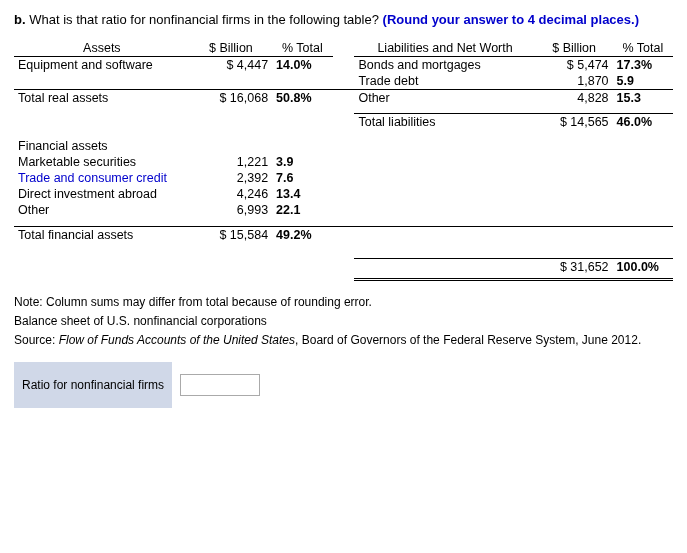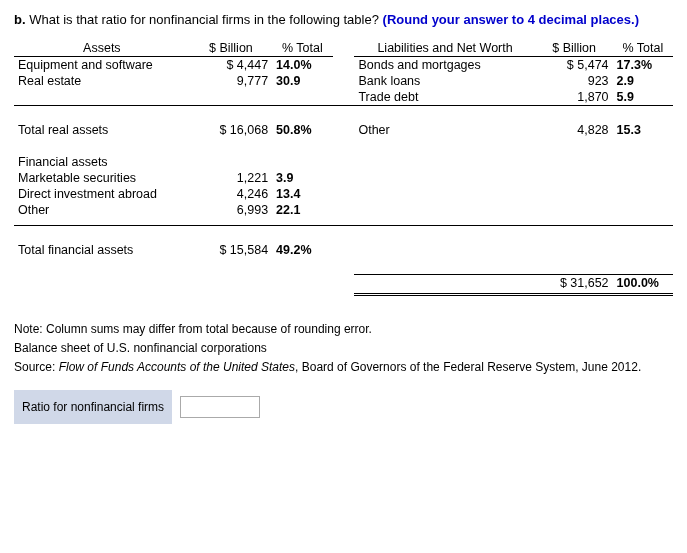--- a/index.html
+++ b/index.html
@@ -14,57 +14,57 @@
     .question {
       margin-bottom: 10px;
       line-height: 1.5;
     }
     .question .bold { font-weight: bold; }
     .question .blue-bold { font-weight: bold; color: #0000cc; }
     .table-container {
       width: 100%;
       border-collapse: collapse;
       font-size: 12.5px;
-      margin-bottom: 24px;
+      margin-bottom: 12px;
     }
     .table-container td, .table-container th {
       padding: 1px 4px;
       vertical-align: top;
       white-space: nowrap;
     }
     .col-header {
       text-align: center;
       font-weight: normal;
       border-bottom: 1px solid #000;
       padding-bottom: 2px;
     }
     .section-label {
       font-weight: normal;
       padding-top: 2px;
     }
     .indent1 { padding-left: 12px; }
     .dollar-col { text-align: right; padding-right: 2px; }
     .pct-col { text-align: left; font-weight: bold; }
-    .subtotal-row td { border-top: 1px solid #000; padding-top: 17px; }
+    .subtotal-row td { border-top: 1px solid #000; padding-top: 1px; }
     .blue-text { color: #0000cc; }
     .notes {
       font-size: 12px;
       margin-top: 8px;
       line-height: 1.6;
     }
     .notes .italic { font-style: italic; }
     .ratio-row {
       margin-top: 12px;
       display: flex;
       align-items: center;
       gap: 8px;
     }
     .ratio-label {
       background: #d0d8e8;
-      padding: 10px 8px;
+      padding: 16px 8px;
       font-size: 12px;
     }
     .ratio-input {
       border: 1px solid #aaa;
       width: 80px;
       height: 22px;
       background: #fff;
     }
     .spacer-row td { height: 8px; }
   </style>
@@ -95,29 +95,20 @@
     <tr>
       <td class="indent1">Equipment and software</td>
       <td class="dollar-col">$ 4,447</td>
       <td class="pct-col">14.0%</td>
       <td></td>
       <td class="indent1">Bonds and mortgages</td>
       <td class="dollar-col">$ 5,474</td>
       <td class="pct-col">17.3%</td>
     </tr>
 
-    <tr>
-      <td class="indent1">Real estate</td>
-      <td class="dollar-col">9,777</td>
-      <td class="pct-col">30.9</td>
-      <td></td>
-      <td class="indent1">Bank loans</td>
-      <td class="dollar-col">923</td>
-      <td class="pct-col">2.9</td>
-    </tr>
 
 
     <tr>
       <td></td>
         <td></td>
         <td></td>
         <td></td>
       <td class="indent1">Trade debt</td>
       <td class="dollar-col">1,870</td>
       <td class="pct-col">5.9</td>
@@ -130,40 +121,55 @@
       <td></td>
       <td class="indent1">Other</td>
       <td class="dollar-col">4,828</td>
       <td class="pct-col">15.3</td>
     </tr>
 
     <tr class="spacer-row">
         <td colspan="7"></td>
       </tr>
 
+    <tr>
+      <td></td>
+        <td></td>
+        <td></td>
+        <td></td>
+      <td class="indent1" style="border-top:1px solid #000; padding-top:1px;">Total liabilities</td>
+      <td class="dollar-col" style="border-top:1px solid #000; padding-top:1px;">$ 14,565</td>
+      <td class="pct-col" style="border-top:1px solid #000; padding-top:1px;">46.0%</td>
+    </tr>
 
     <tr class="spacer-row">
         <td colspan="7"></td>
       </tr>
 
     <tr>
       <td class="section-label">Financial assets</td>
       <td></td>
         <td></td>
         <td colspan="4"></td>
     </tr>
 
 
     <tr>
       <td class="indent1">Marketable securities</td>
       <td class="dollar-col">1,221</td>
       <td class="pct-col">3.9</td>
       <td colspan="4"></td>
     </tr>
 
+    <tr>
+      <td class="indent1 blue-text">Trade and consumer credit</td>
+      <td class="dollar-col">2,392</td>
+      <td class="pct-col">7.6</td>
+      <td colspan="4"></td>
+    </tr>
 
     <tr>
       <td class="indent1">Direct investment abroad</td>
       <td class="dollar-col">4,246</td>
       <td class="pct-col">13.4</td>
       <td colspan="4"></td>
     </tr>
 
     <tr>
       <td class="indent1">Other</td>

